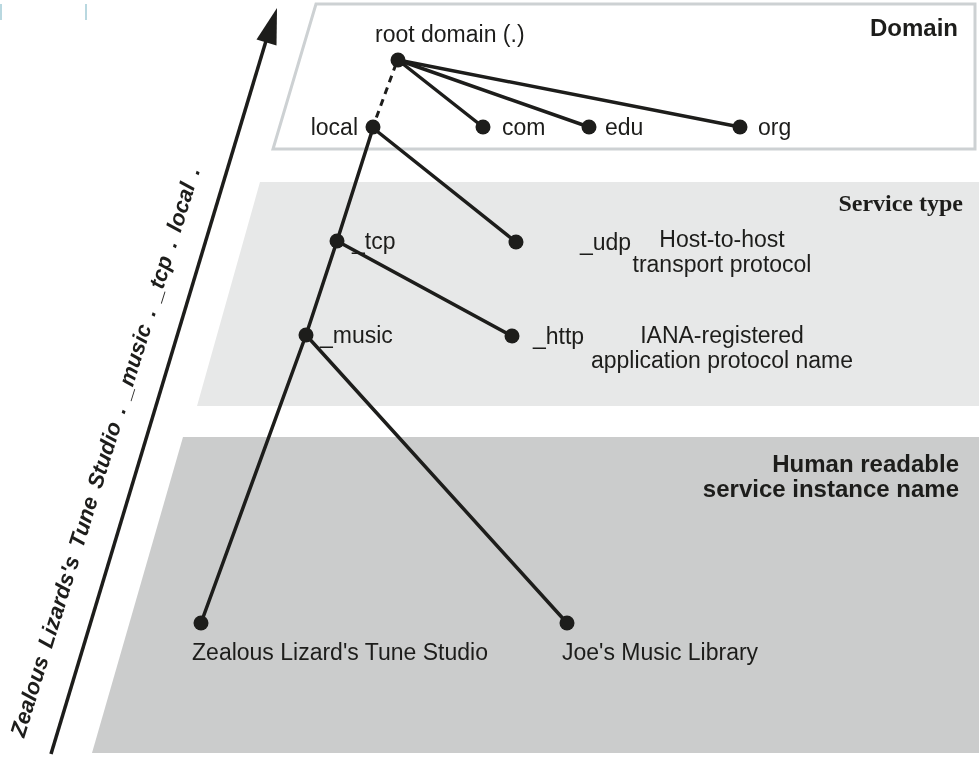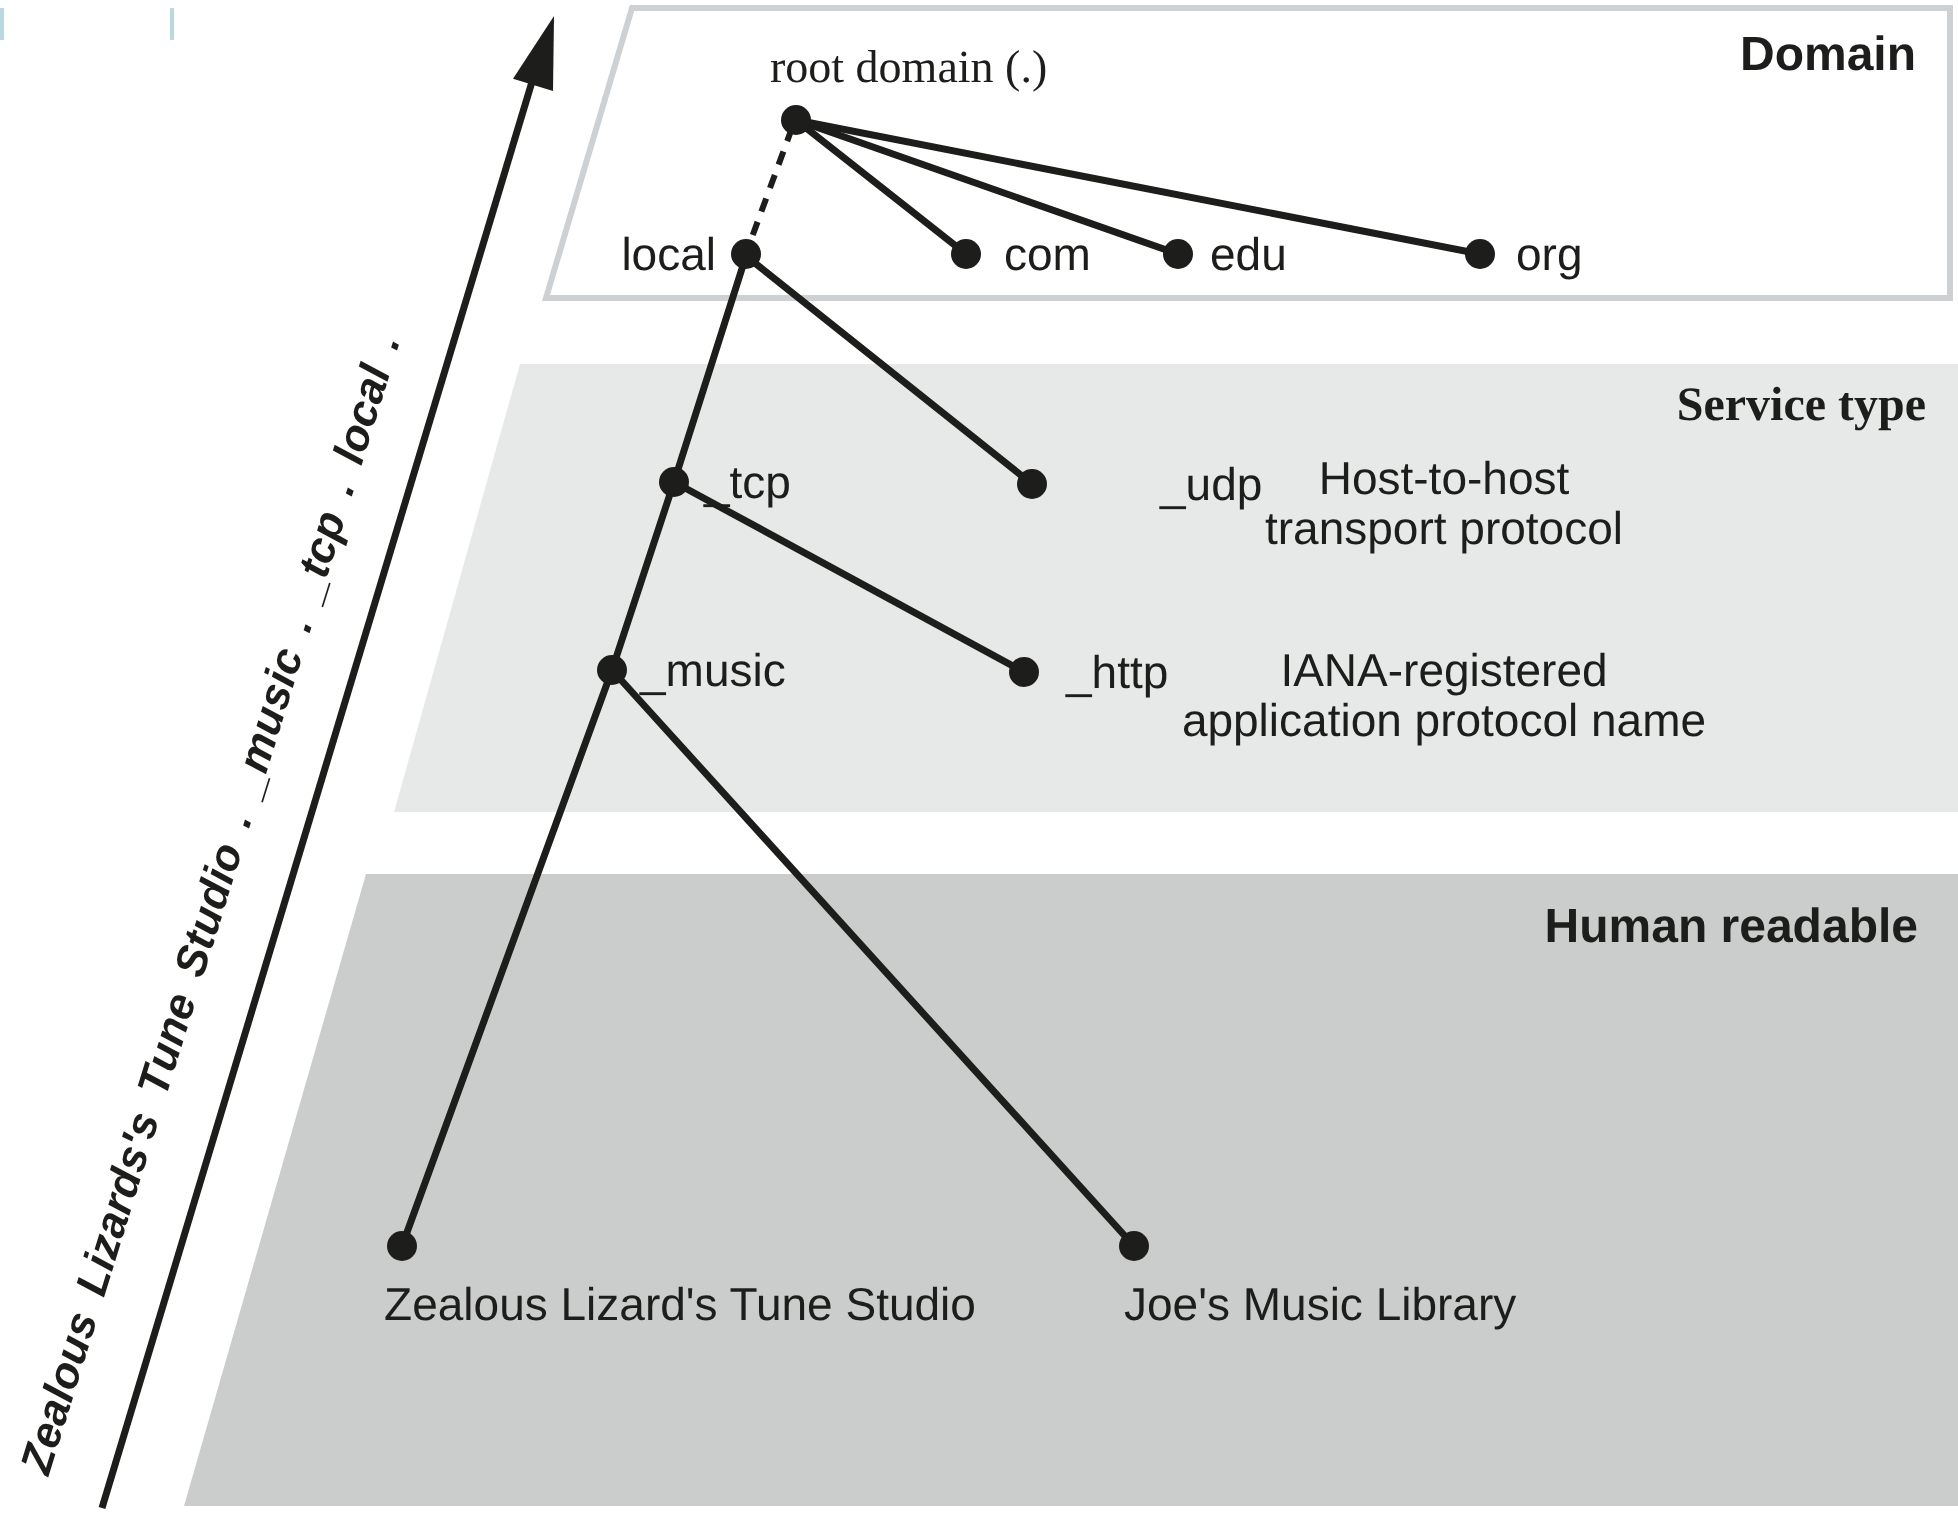--- a/index.html
+++ b/index.html
@@ -65,23 +65,24 @@
     <circle cx="567" cy="623" r="7.5" fill="#1d1d1b"></circle>
   </svg>
 
   <div class="tick" style="left:0;top:4px;"></div>
   <div class="tick" style="left:85px;top:4px;"></div>
 
   <div class="band-title" style="right:21px;top:15px;margin-left:26px;">Domain</div>
   <div class="band-title" style="right:16px;top:191px;font-family:Liberation Serif, serif;">Service type</div>
   <div class="band-title ra" style="right:20px;top:451px;">
     <div>Human readable</div>
+    <div>service instance name</div>
   </div>
 
-  <div class="lbl" style="left:385px;top:21px;font-family:Liberation Serif, serif;">root domain (.)</div>
+  <div class="lbl" style="left:375px;top:21px;">root domain (.)</div>
   <div class="lbl ra" style="left:280px;top:114px;width:78px;">local</div>
   <div class="lbl" style="left:502px;top:114px;">com</div>
   <div class="lbl" style="left:605px;top:114px;">edu</div>
   <div class="lbl" style="left:758px;top:114px;">org</div>
   <div class="lbl" style="left:352px;top:228px;">_tcp</div>
   <div class="lbl" style="left:532px;top:229px;margin-left:48px;">_udp</div>
   <div class="lbl" style="left:320px;top:322px;">_music</div>
   <div class="lbl" style="left:533px;top:323px;">_http</div>
   <div class="lbl" style="left:185px;top:639px;width:310px;text-align:center;">Zealous Lizard's Tune Studio</div>
   <div class="lbl" style="left:562px;top:639px;">Joe's Music Library</div>

